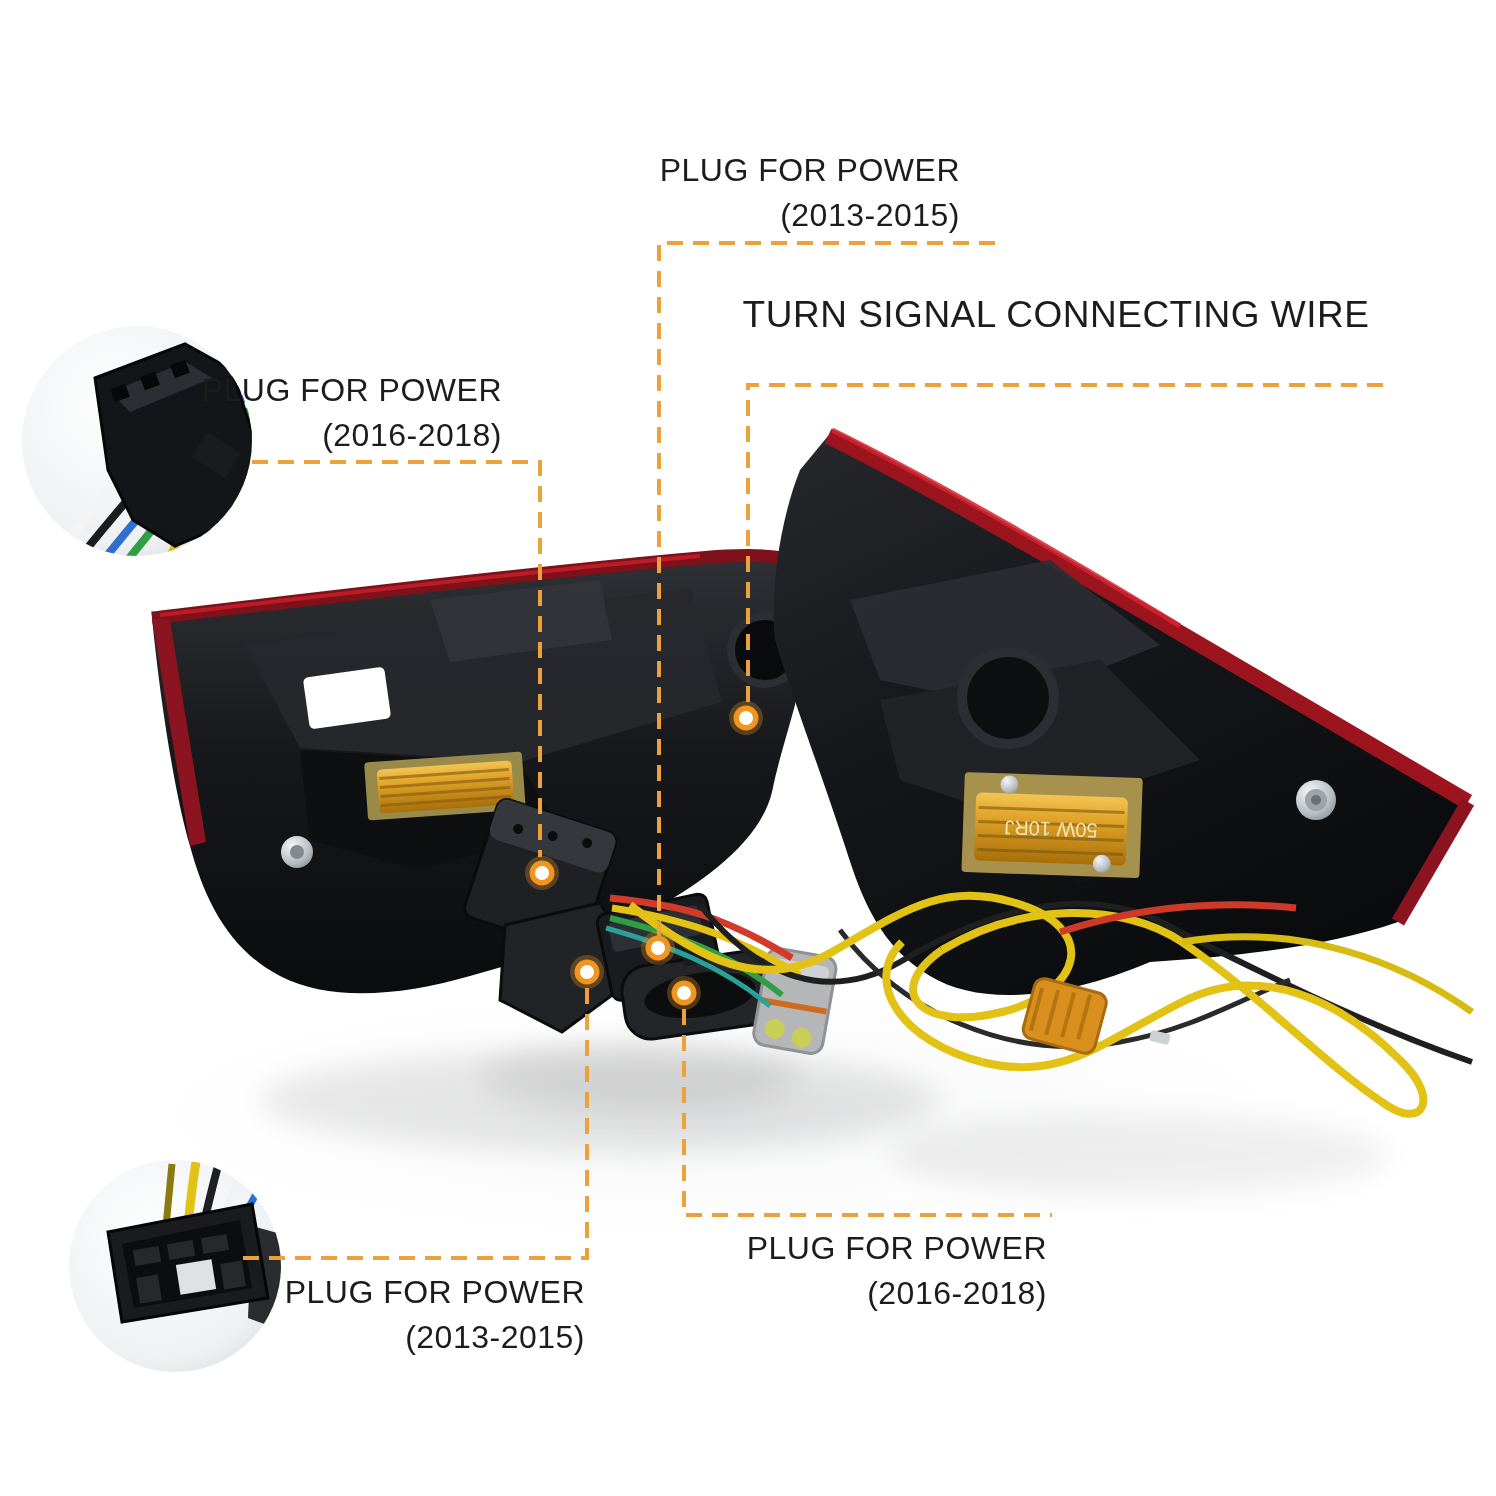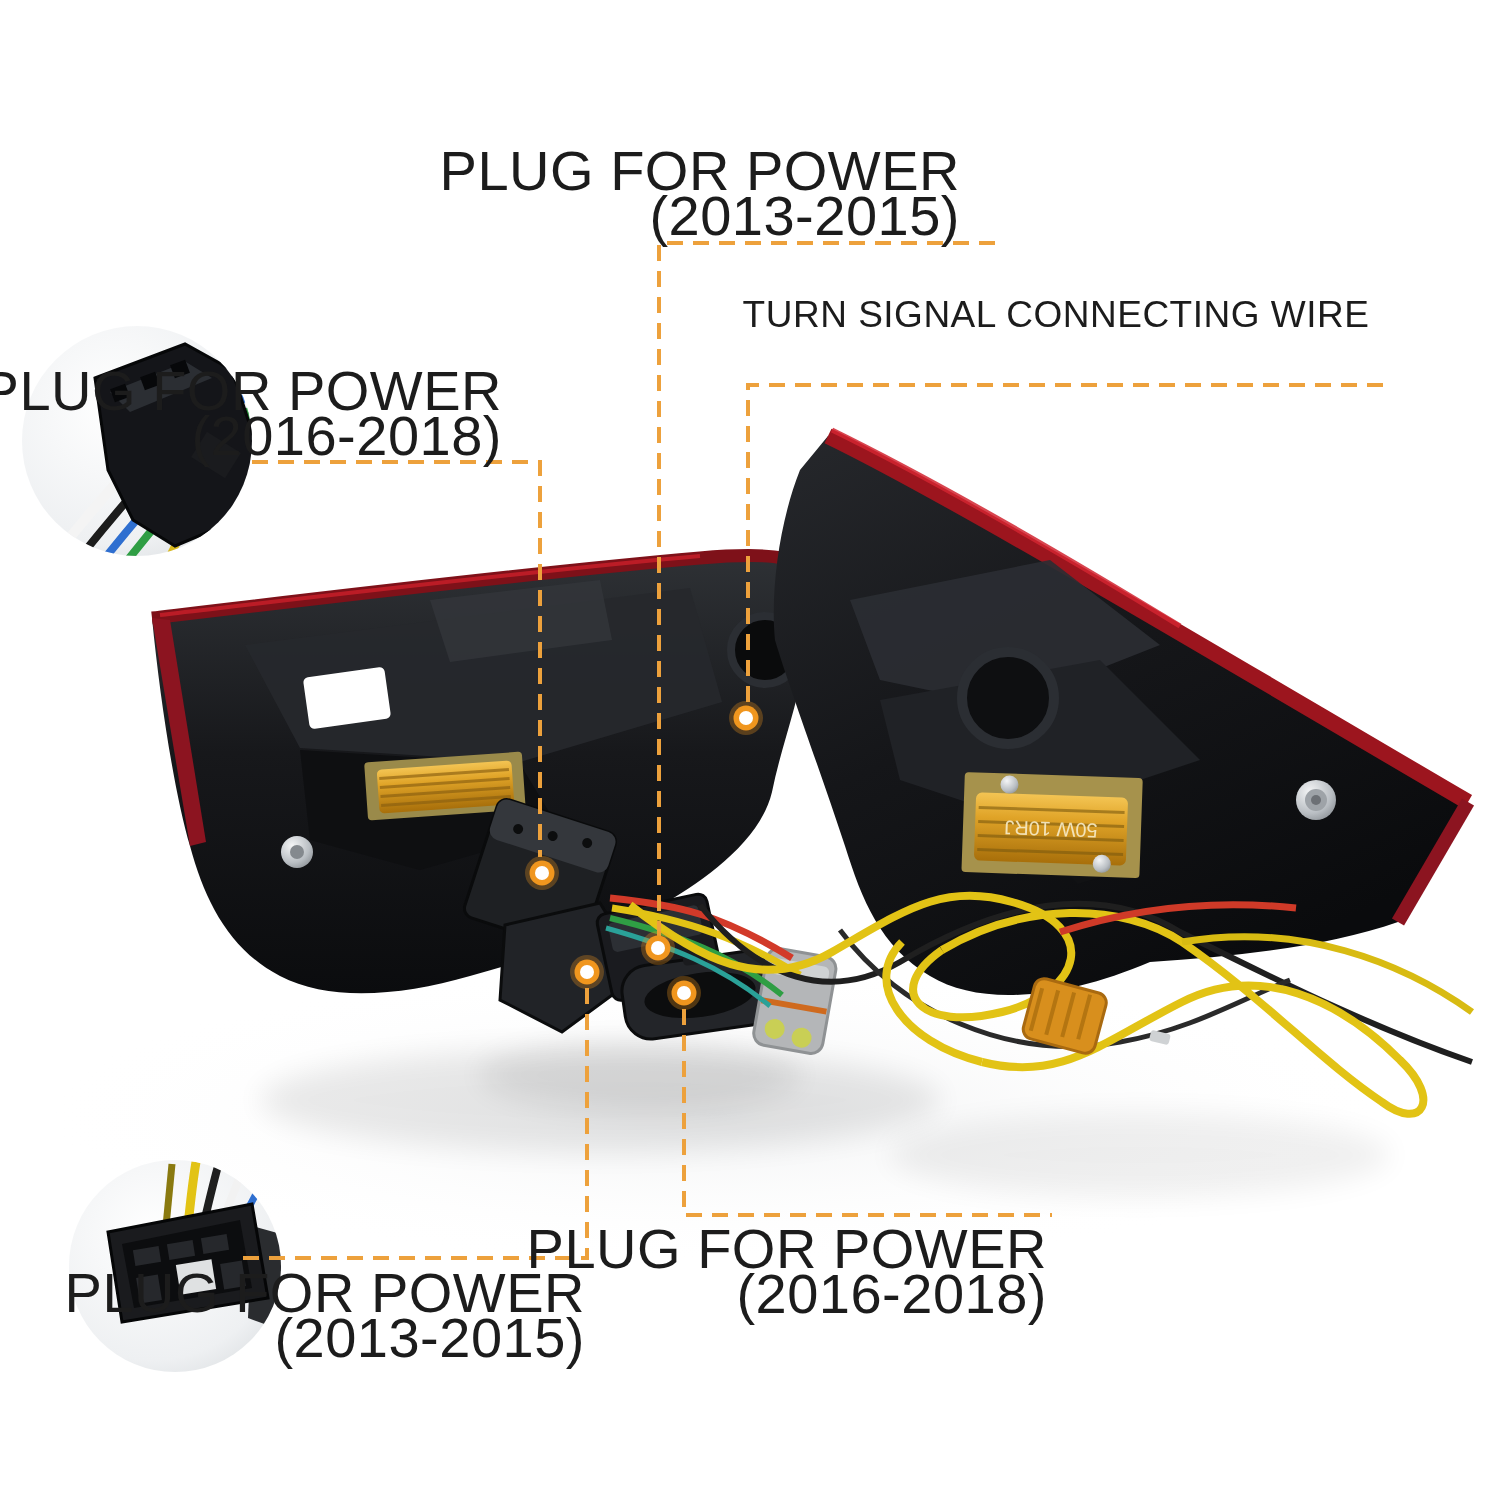--- a/index.html
+++ b/index.html
@@ -10,21 +10,21 @@
   }
   html,body{margin:0;padding:0;background:#fff;}
   .stage{
     position:relative;width:1496px;height:1496px;overflow:hidden;
     background:#ffffff;
     font-family:"Liberation Sans", sans-serif;
   }
   .photo-svg{position:absolute;left:0;top:0;width:1496px;height:1496px;}
   .callout-label{
     position:absolute;color:var(--label-text);
-    font-size:56px;line-height:45px;letter-spacing:0.5px;
+    font-size:32px;line-height:45px;letter-spacing:0.5px;
     white-space:nowrap;
   }
   .callout-label .l2{display:block;}
   .align-right{text-align:right;}
   .align-center{text-align:center;}
   .ts-label{font-size:37px;line-height:50px;}
   .leader{stroke:var(--leader-line);stroke-width:4;fill:none;stroke-dasharray:16 10;}
   .marker-halo{fill:var(--marker-ring);opacity:0.30;}
   .marker-ring{fill:var(--marker-ring);}
   .marker-core{fill:var(--marker-center);}

